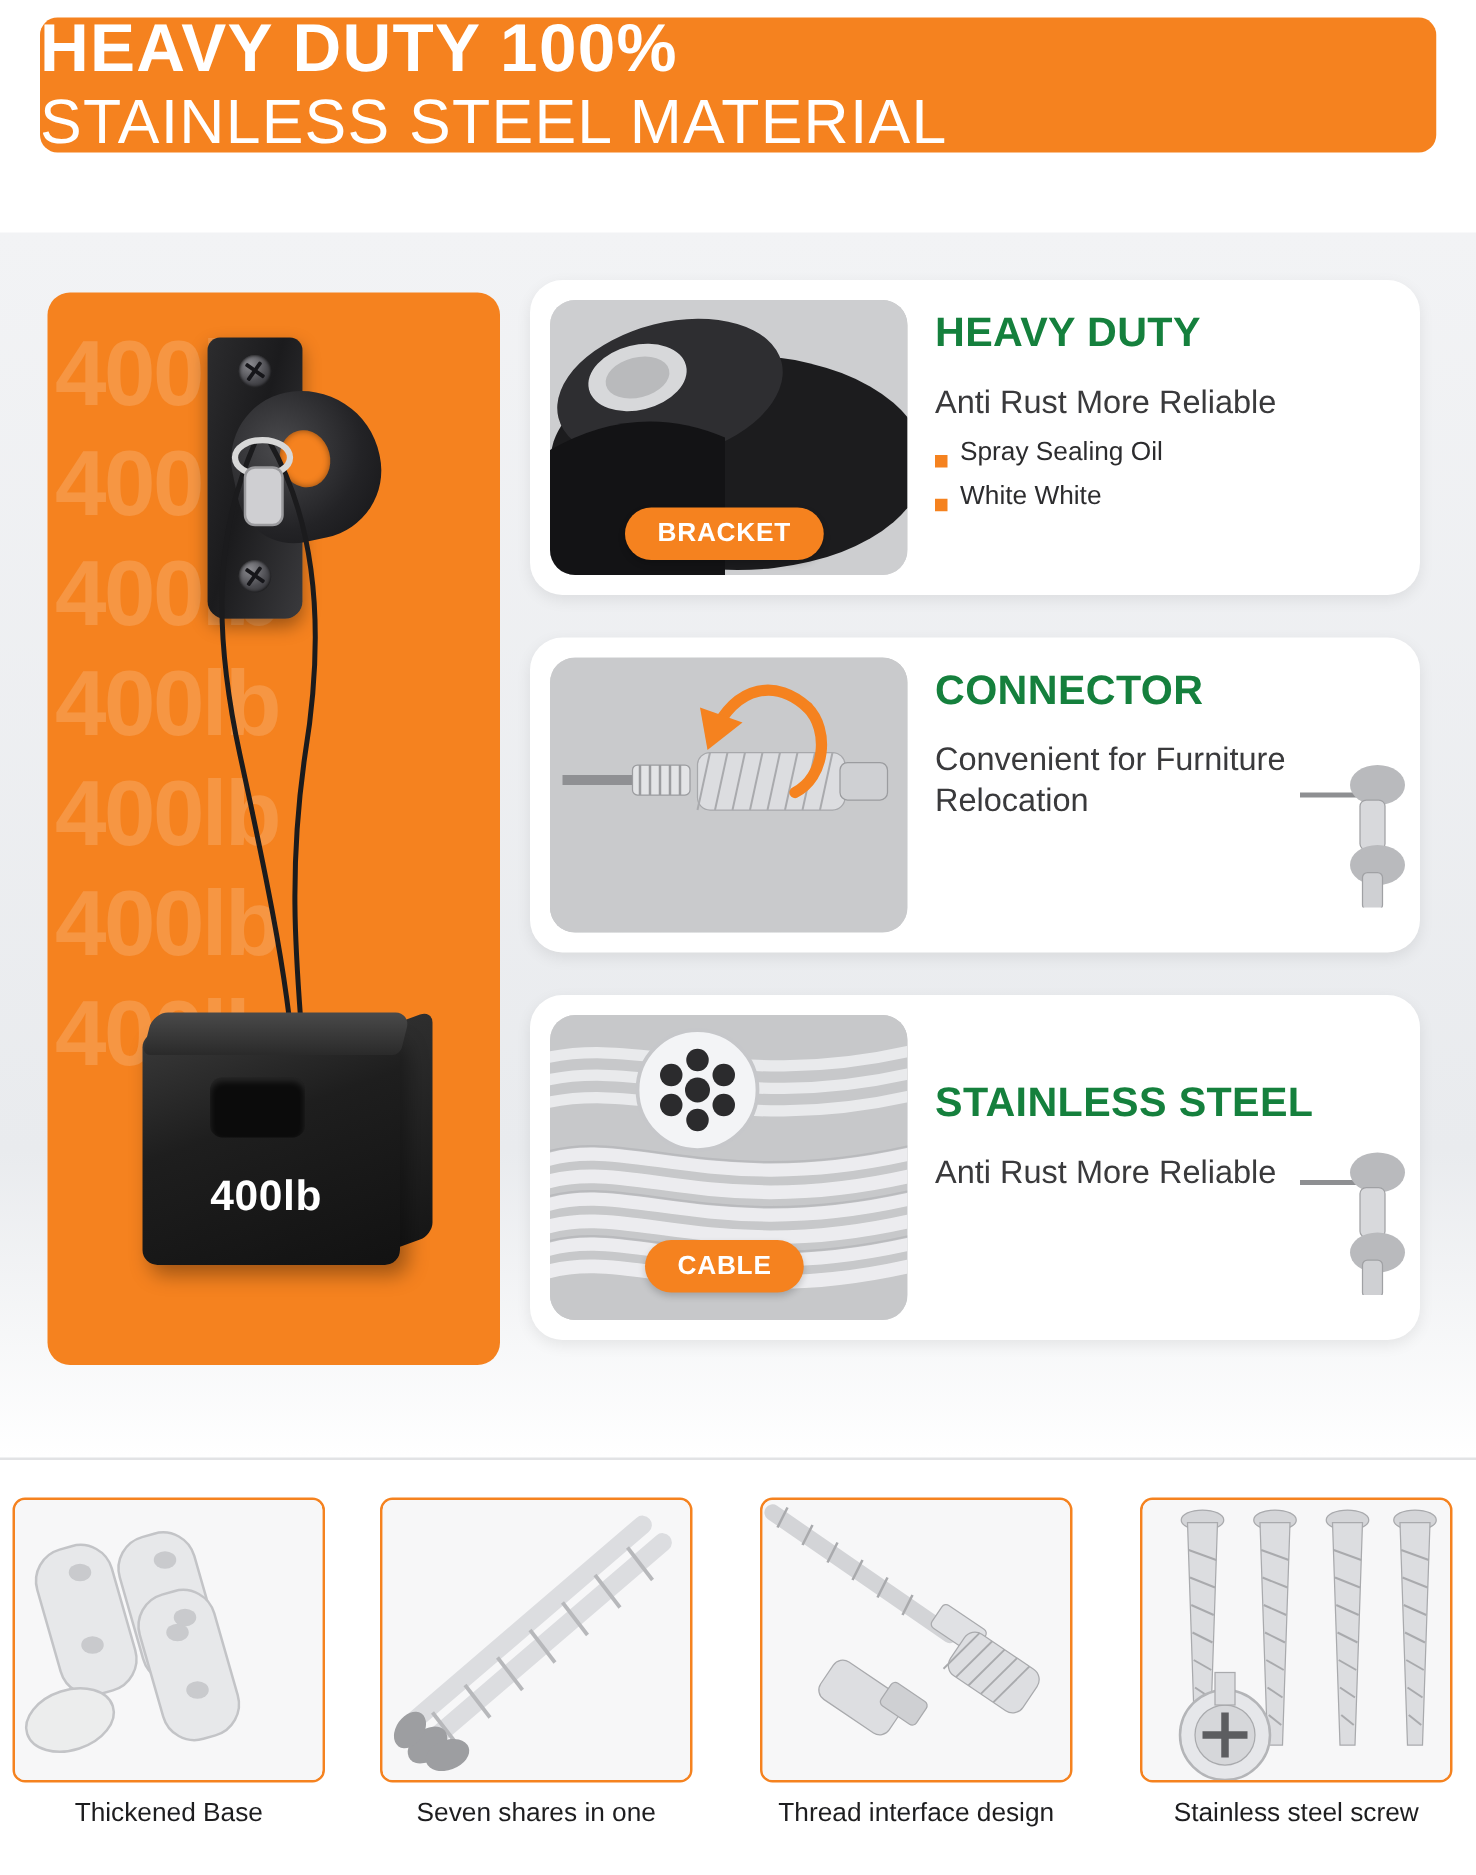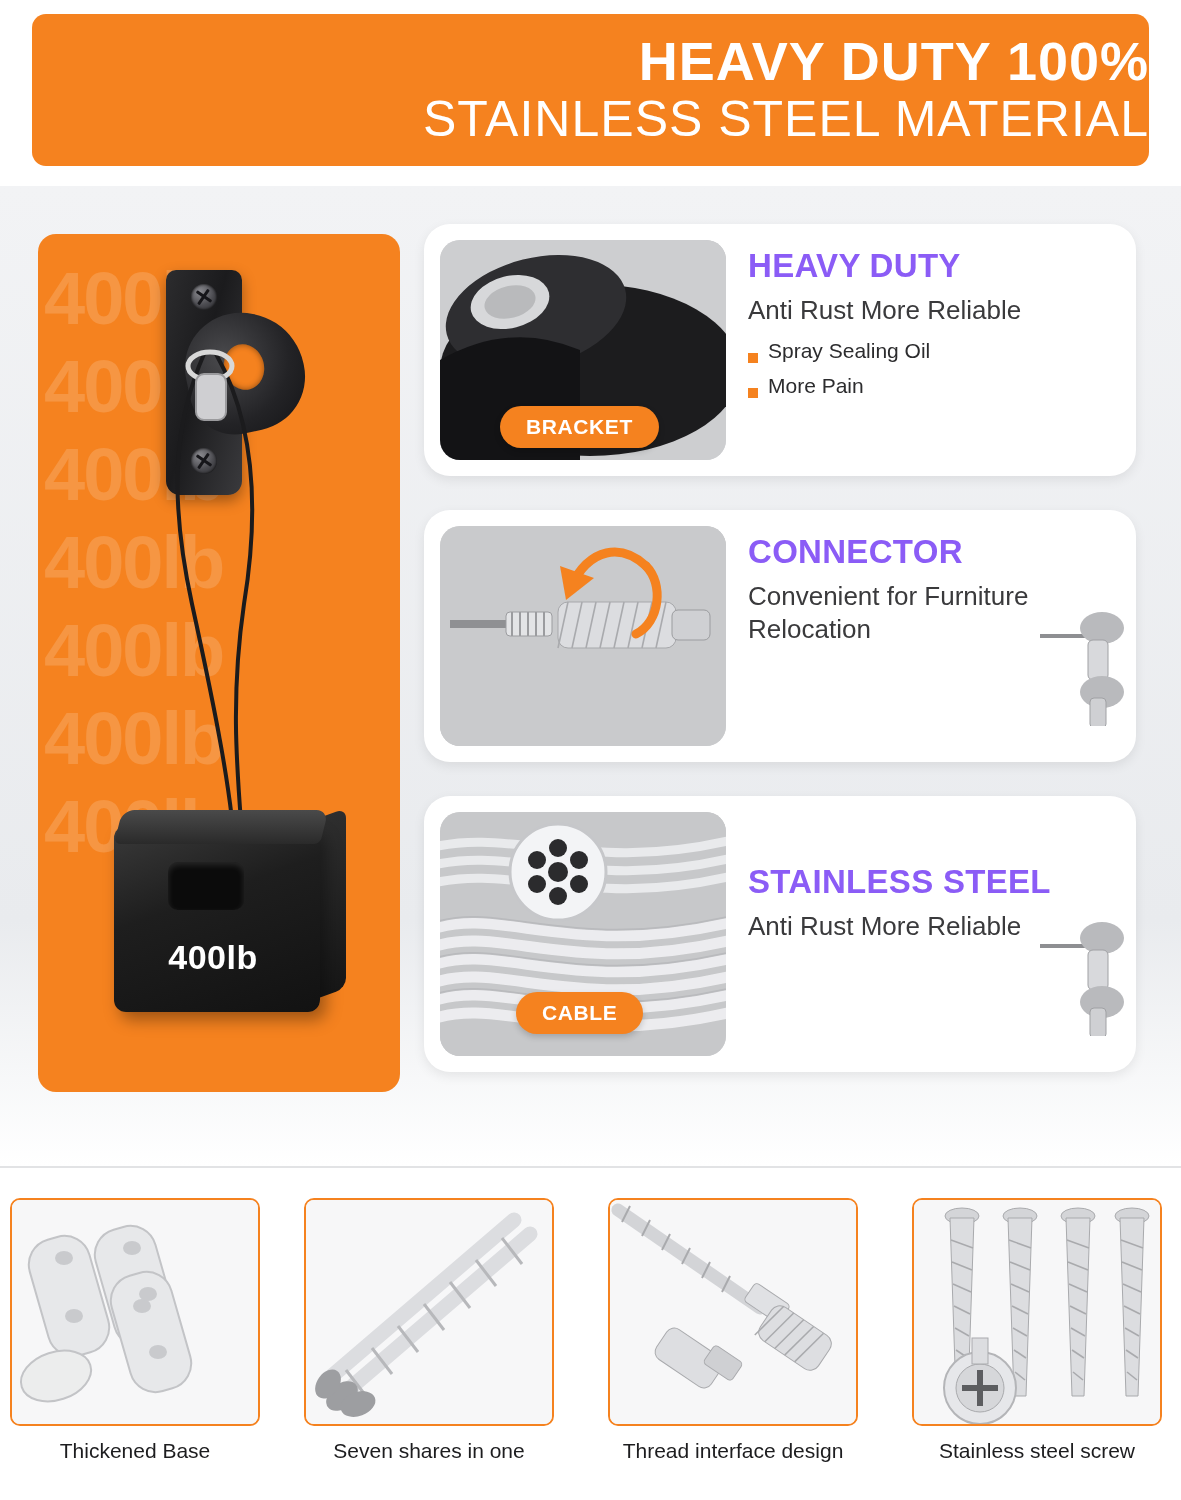--- a/index.html
+++ b/index.html
@@ -14,26 +14,26 @@
     position: relative;
     overflow: hidden;
   }
 
   
   .header-banner {
     position: absolute;
     left: 32px;
     top: 14px;
     width: 1117px;
-    height: 152px;
+    height: 108px;
     background: #F5821F;
     border-radius: 14px;
     display: flex;
     flex-direction: column;
-    align-items: flex-end;
+    align-items: flex-start;
     justify-content: center;
     box-sizing: border-box;
   }
   .header-line1 {
     color: #ffffff;
     font-size: 54px;
     font-weight: bold;
     letter-spacing: 1px;
     line-height: 58px;
     text-align: center;
@@ -272,29 +272,29 @@
   .feat-text {
     position: absolute;
     left: 324px;
     top: 22px;
     width: 378px;
   }
   .c3 .feat-text { top: 66px; }
   .feat-title {
     font-size: 33px;
     font-weight: bold;
-    color: #8b5cf6;
+    color: #15803d;
     letter-spacing: .3px;
     line-height: 40px;
   }
   .feat-sub {
     font-size: 26px;
     color: #3a3a3c;
     line-height: 33px;
-    margin-top: 8px;
+    margin-top: 19px;
   }
   .bullets {
     margin-top: 12px;
   }
   .bullet {
     display: flex;
     align-items: flex-end;
     gap: 10px;
     margin-bottom: 11px;
   }
@@ -423,21 +423,21 @@
       <div class="feat-text">
         <div class="feat-title">HEAVY DUTY</div>
         <div class="feat-sub">Anti Rust More Reliable</div>
         <div class="bullets">
           <div class="bullet">
             <span class="bullet-sq"></span>
             <span class="bullet-txt">Spray Sealing Oil</span>
           </div>
           <div class="bullet">
             <span class="bullet-sq"></span>
-            <span class="bullet-txt">More Pain</span>
+            <span class="bullet-txt">White White</span>
           </div>
         </div>
       </div>
     </div>
 
     <div class="feat-card c2">
       <div class="feat-img">
         <svg width="286" height="220" viewBox="0 0 286 220">
           <rect width="286" height="220" fill="#c9cacc"></rect>
           <rect x="10" y="94" width="60" height="8" fill="#8f9093"></rect>

